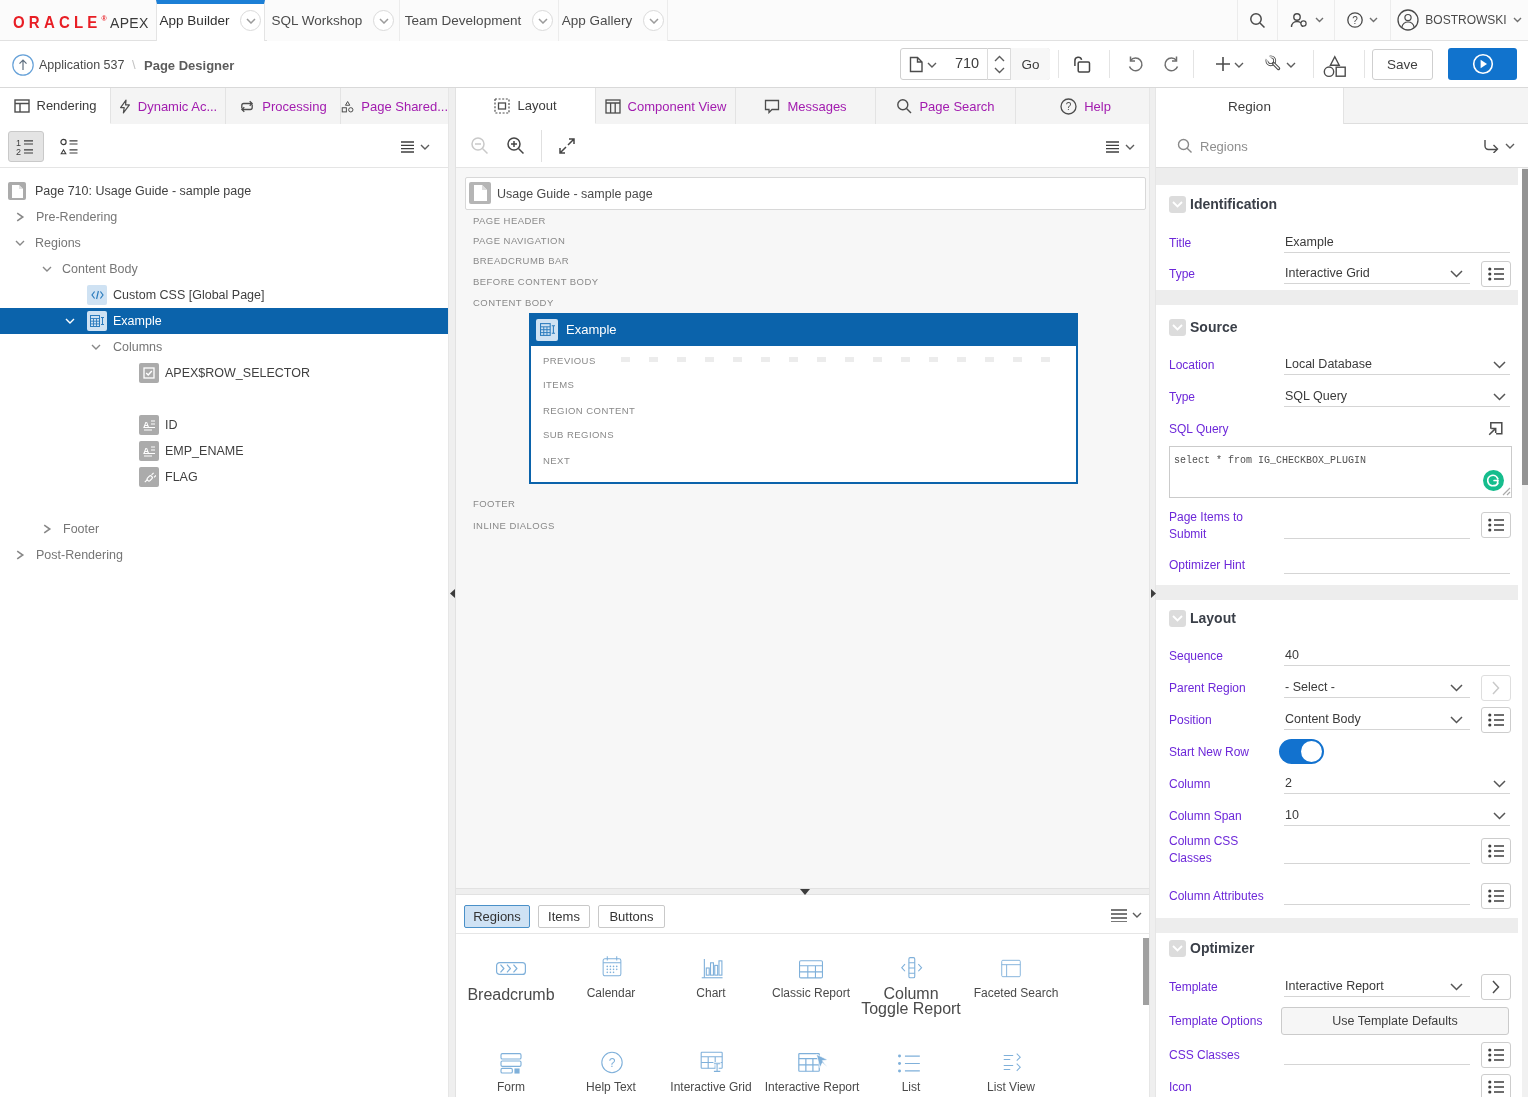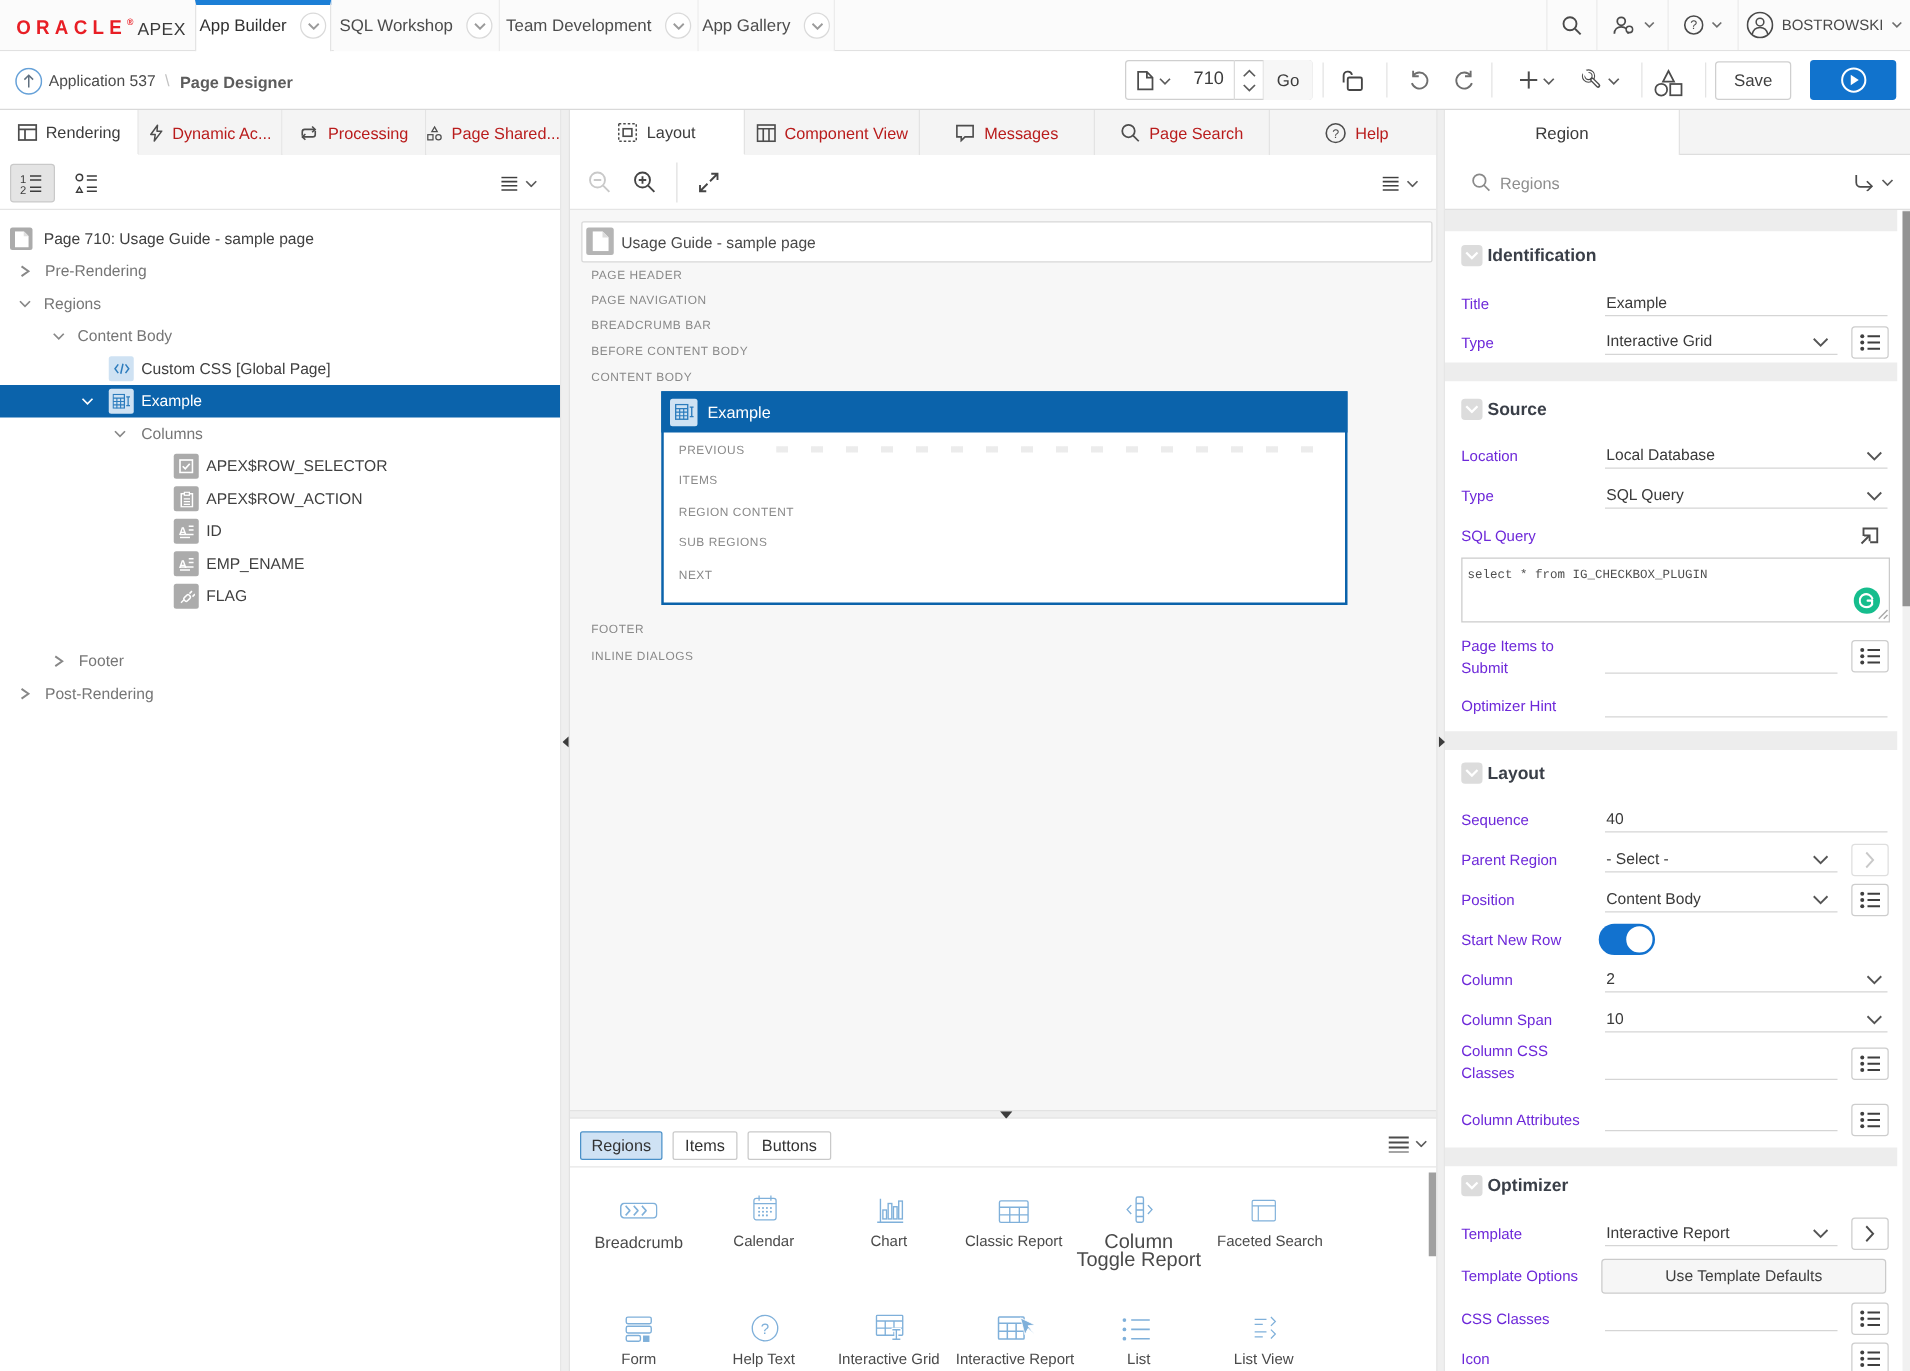--- a/index.html
+++ b/index.html
@@ -10,21 +10,21 @@
 .htab{top:0;height:41px;background:#fbfbfb;border-right:1px solid #ececec;display:flex;align-items:center;justify-content:center;gap:11px;font-size:13.5px;color:#4c4c4c;white-space:nowrap}
 .htab.act{background:#fff;border-top:4px solid #1c7fd6;border-right:1px solid #e4e4e4;border-left:1px solid #e4e4e4;color:#3c3c3c;height:42px;padding-bottom:5px}
 .ccirc{width:21px;height:21px;flex:none;border:1px solid #dadada;border-radius:50%;background:#fff;display:flex;align-items:center;justify-content:center}
 .hcell{top:0;height:40px;border-left:1px solid #ececec;display:flex;align-items:center;justify-content:center;gap:6px;color:#4a4a4a;font-size:13.5px}
 
 #tbar{left:0;top:41px;width:1528px;height:47px;background:#fff;border-bottom:1px solid #d9d9d9}
 .vsep{width:1px;background:#e4e4e4;position:absolute;top:50px;height:28px}
 .btn{position:absolute;border:1px solid #cfcfcf;border-radius:3px;background:#fff;display:flex;align-items:center;justify-content:center;font-size:13.5px;color:#3f3f3f}
 
 .ptabs{height:36px;background:#f4f4f4;border-bottom:1px solid #dedede;display:flex}
-.ptab{height:36px;display:flex;align-items:center;justify-content:center;gap:7px;font-size:13px;color:#b91c1c;border-right:1px solid #e3e3e3;background:#f4f4f4;white-space:nowrap}
+.ptab{height:36px;display:flex;align-items:center;justify-content:center;gap:7px;font-size:13px;color:#a21caf;border-right:1px solid #e3e3e3;background:#f4f4f4;white-space:nowrap}
 .ptab.act{background:#fff;border-bottom:1px solid #fff;margin-bottom:-1px;color:#3c3c3c}
 
 #left{left:0;top:88px;width:448px;height:1009px;background:#fff}
 .trow{position:absolute;left:0;width:448px;height:26px;display:flex;align-items:center;font-size:12.5px;color:#3f3f3f}
 .trow .lbl{white-space:nowrap}
 .gray{color:#767676}
 .caret{width:10px;height:10px;flex:none}
 .tile{width:20px;height:20px;border-radius:2px;flex:none;display:flex;align-items:center;justify-content:center}
 .tile.blue{background:#cfe2f3}
 .tile.gry{background:#ababab}
@@ -319,32 +319,20 @@
   <div class="trow" style="top:192px">
       <span style="width:139px"></span>
       <span class="tile gry">
         <svg width="12" height="12" viewBox="0 0 12 12">
           <rect x="1" y="1" width="10" height="10" fill="none" stroke="#fff" stroke-width="1.3"></rect>
           <path d="M3.2 6l2 2 3.6-4" fill="none" stroke="#fff" stroke-width="1.4"></path>
         </svg>
       </span>
       <span style="width:6px"></span>
       <span class="lbl">APEX$ROW_SELECTOR</span>
-    </div>
-  <div class="trow" style="top:218px">
-      <span style="width:139px"></span>
-      <span class="tile gry">
-        <svg width="11" height="13" viewBox="0 0 11 13">
-          <rect x="1" y="2" width="9" height="10.5" fill="none" stroke="#fff" stroke-width="1.2"></rect>
-          <rect x="3.5" y="0.8" width="4" height="2.4" fill="#ababab" stroke="#fff" stroke-width="1"></rect>
-          <path d="M3 6h5M3 8.2h5M3 10.4h5" stroke="#fff" stroke-width="1"></path>
-        </svg>
-      </span>
-      <span style="width:6px"></span>
-      <span class="lbl">APEX$ROW_ACTION</span>
     </div>
   <div class="trow" style="top:244px">
       <span style="width:139px"></span>
       <span class="tile gry">
         <svg width="12" height="12" viewBox="0 0 12 12">
           <text x="0" y="9" font-size="9" font-weight="bold" fill="#fff" font-family="Liberation Sans">A</text>
           <path d="M8 2h4M8 5h4M1 8.5h11M1 11h8" stroke="#fff" stroke-width="1.2"></path>
         </svg>
       </span>
       <span style="width:6px"></span>
@@ -558,21 +546,21 @@
         <path d="M18 12h9M18 20h9M18 28h9"></path>
         <path d="M12 14l-5 5.5 5 5.5M32.5 14l5 5.5-5 5.5"></path>
       </svg>
     </div>
   <div class="abs" style="left:543px;top:62px">
       <svg width="24" height="23" viewBox="0 0 44 36" fill="none" stroke="#7fb0da" stroke-width="1.7">
         <rect x="5" y="3" width="34" height="30" rx="2"></rect>
         <path d="M5 11h34M14 11v22"></path>
       </svg>
     </div>
-  <div class="abs canvaslbl" style="left:5px;top:91px;width:100px;text-align:center;font-size:13px;letter-spacing:0;color:#4a4a4a;text-transform:none">Breadcrumb</div>
+  <div class="abs canvaslbl" style="left:5px;top:91px;width:100px;text-align:center;font-size:16px;letter-spacing:0;color:#4a4a4a;text-transform:none">Breadcrumb</div>
   <div class="abs canvaslbl" style="left:105px;top:91px;width:100px;text-align:center;font-size:12px;letter-spacing:0;color:#4a4a4a;text-transform:none">Calendar</div>
   <div class="abs canvaslbl" style="left:205px;top:91px;width:100px;text-align:center;font-size:12px;letter-spacing:0;color:#4a4a4a;text-transform:none">Chart</div>
   <div class="abs canvaslbl" style="left:305px;top:91px;width:100px;text-align:center;font-size:12px;letter-spacing:0;color:#4a4a4a;text-transform:none">Classic Report</div>
   <div class="abs canvaslbl" style="left:405px;top:91px;width:100px;text-align:center;font-size:16px;letter-spacing:0;color:#4a4a4a;text-transform:none;line-height:15px">Column Toggle Report</div>
   <div class="abs canvaslbl" style="left:505px;top:91px;width:110px;text-align:center;font-size:12px;letter-spacing:0;color:#4a4a4a;text-transform:none">Faceted Search</div>
 
   <div class="abs" style="left:40px;top:156px">
       <svg width="30" height="24" viewBox="0 0 44 36" fill="none" stroke="#7fb0da" stroke-width="1.7">
         <rect x="7" y="4" width="30" height="8" rx="2"></rect>
         <rect x="7" y="15" width="30" height="8" rx="2"></rect>

